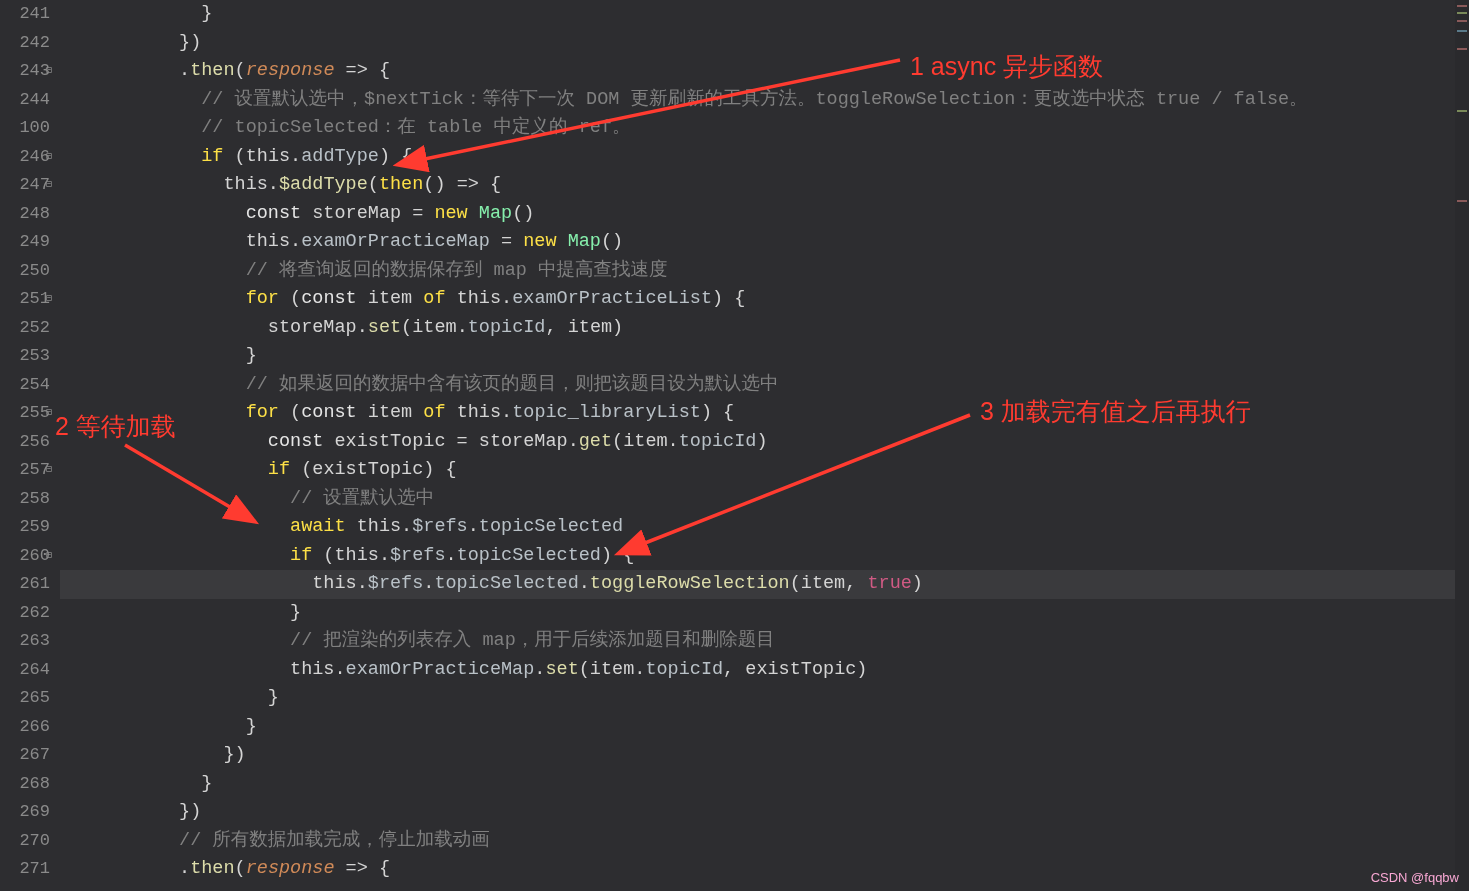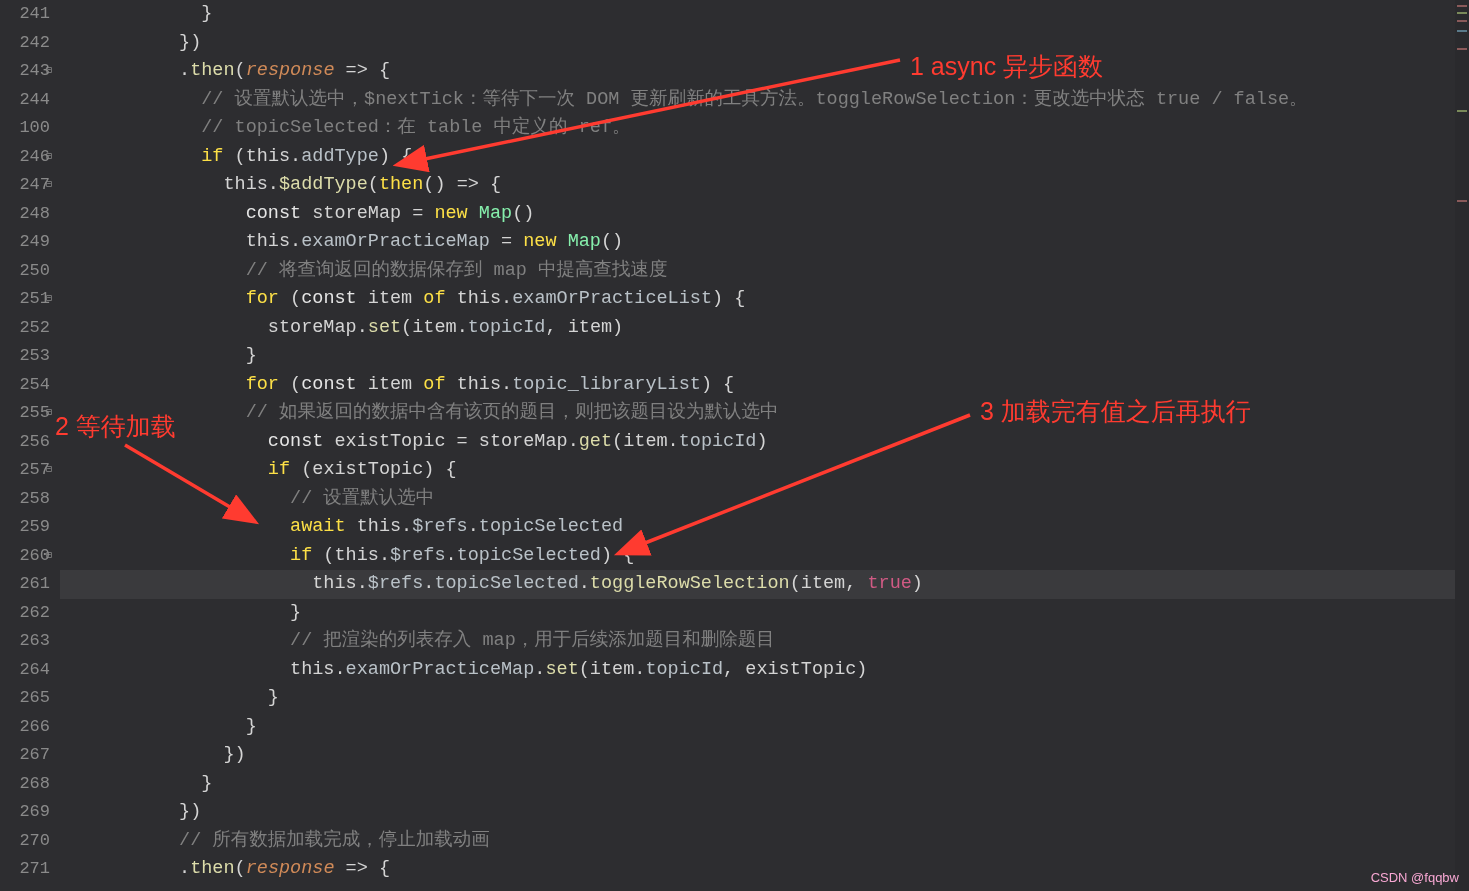--- a/index.html
+++ b/index.html
@@ -150,22 +150,22 @@
     <div class="line"><span>            </span><span class="comment">// 设置默认选中，$nextTick：等待下一次 DOM 更新刷新的工具方法。toggleRowSelection：更改选中状态 true / false。</span></div>
     <div class="line"><span>            </span><span class="comment">// topicSelected：在 table 中定义的 ref。</span></div>
     <div class="line"><span>            </span><span class="kw">if</span><span> (</span><span>this</span><span>.</span><span class="prop">addType</span><span>) {</span></div>
     <div class="line"><span>              </span><span>this</span><span>.</span><span class="method">$addType</span><span>(</span><span class="kw">then</span><span>() =&gt; {</span></div>
     <div class="line"><span>                </span><span class="const-kw">const</span><span> </span><span>storeMap</span><span> = </span><span class="kw">new</span><span> </span><span class="type">Map</span><span>()</span></div>
     <div class="line"><span>                </span><span>this</span><span>.</span><span class="prop">examOrPracticeMap</span><span> = </span><span class="kw">new</span><span> </span><span class="type">Map</span><span>()</span></div>
     <div class="line"><span>                </span><span class="comment">// 将查询返回的数据保存到 map 中提高查找速度</span></div>
     <div class="line"><span>                </span><span class="kw">for</span><span> (</span><span class="const-kw">const</span><span> </span><span>item</span><span class="kw"> of </span><span>this</span><span>.</span><span class="prop">examOrPracticeList</span><span>) {</span></div>
     <div class="line"><span>                  </span><span>storeMap</span><span>.</span><span class="method">set</span><span>(</span><span>item</span><span>.</span><span class="prop">topicId</span><span>, </span><span>item</span><span>)</span></div>
     <div class="line"><span>                </span><span>}</span></div>
+    <div class="line"><span>                </span><span class="comment">// 如果返回的数据中含有该页的题目，则把该题目设为默认选中</span></div>
     <div class="line"><span>                </span><span class="kw">for</span><span> (</span><span class="const-kw">const</span><span> </span><span>item</span><span class="kw"> of </span><span>this</span><span>.</span><span class="prop">topic_libraryList</span><span>) {</span></div>
-    <div class="line"><span>                </span><span class="comment">// 如果返回的数据中含有该页的题目，则把该题目设为默认选中</span></div>
     <div class="line"><span>                  </span><span class="const-kw">const</span><span> </span><span>existTopic</span><span> = </span><span>storeMap</span><span>.</span><span class="method">get</span><span>(</span><span>item</span><span>.</span><span class="prop">topicId</span><span>)</span></div>
     <div class="line"><span>                  </span><span class="kw">if</span><span> (</span><span>existTopic</span><span>) {</span></div>
     <div class="line"><span>                    </span><span class="comment">// 设置默认选中</span></div>
     <div class="line"><span>                    </span><span class="kw">await</span><span> </span><span>this</span><span>.</span><span class="prop">$refs</span><span>.</span><span class="prop">topicSelected</span></div>
     <div class="line"><span>                    </span><span class="kw">if</span><span> (</span><span>this</span><span>.</span><span class="prop">$refs</span><span>.</span><span class="prop">topicSelected</span><span>) {</span></div>
     <div class="line"><span>                      </span><span>this</span><span>.</span><span class="prop">$refs</span><span>.</span><span class="prop">topicSelected</span><span>.</span><span class="method">toggleRowSelection</span><span>(</span><span>item</span><span>, </span><span class="bool">true</span><span>)</span></div>
     <div class="line"><span>                    </span><span>}</span></div>
     <div class="line"><span>                    </span><span class="comment">// 把渲染的列表存入 map，用于后续添加题目和删除题目</span></div>
     <div class="line"><span>                    </span><span>this</span><span>.</span><span class="prop">examOrPracticeMap</span><span>.</span><span class="method">set</span><span>(</span><span>item</span><span>.</span><span class="prop">topicId</span><span>, </span><span>existTopic</span><span>)</span></div>
     <div class="line"><span>                  </span><span>}</span></div>

